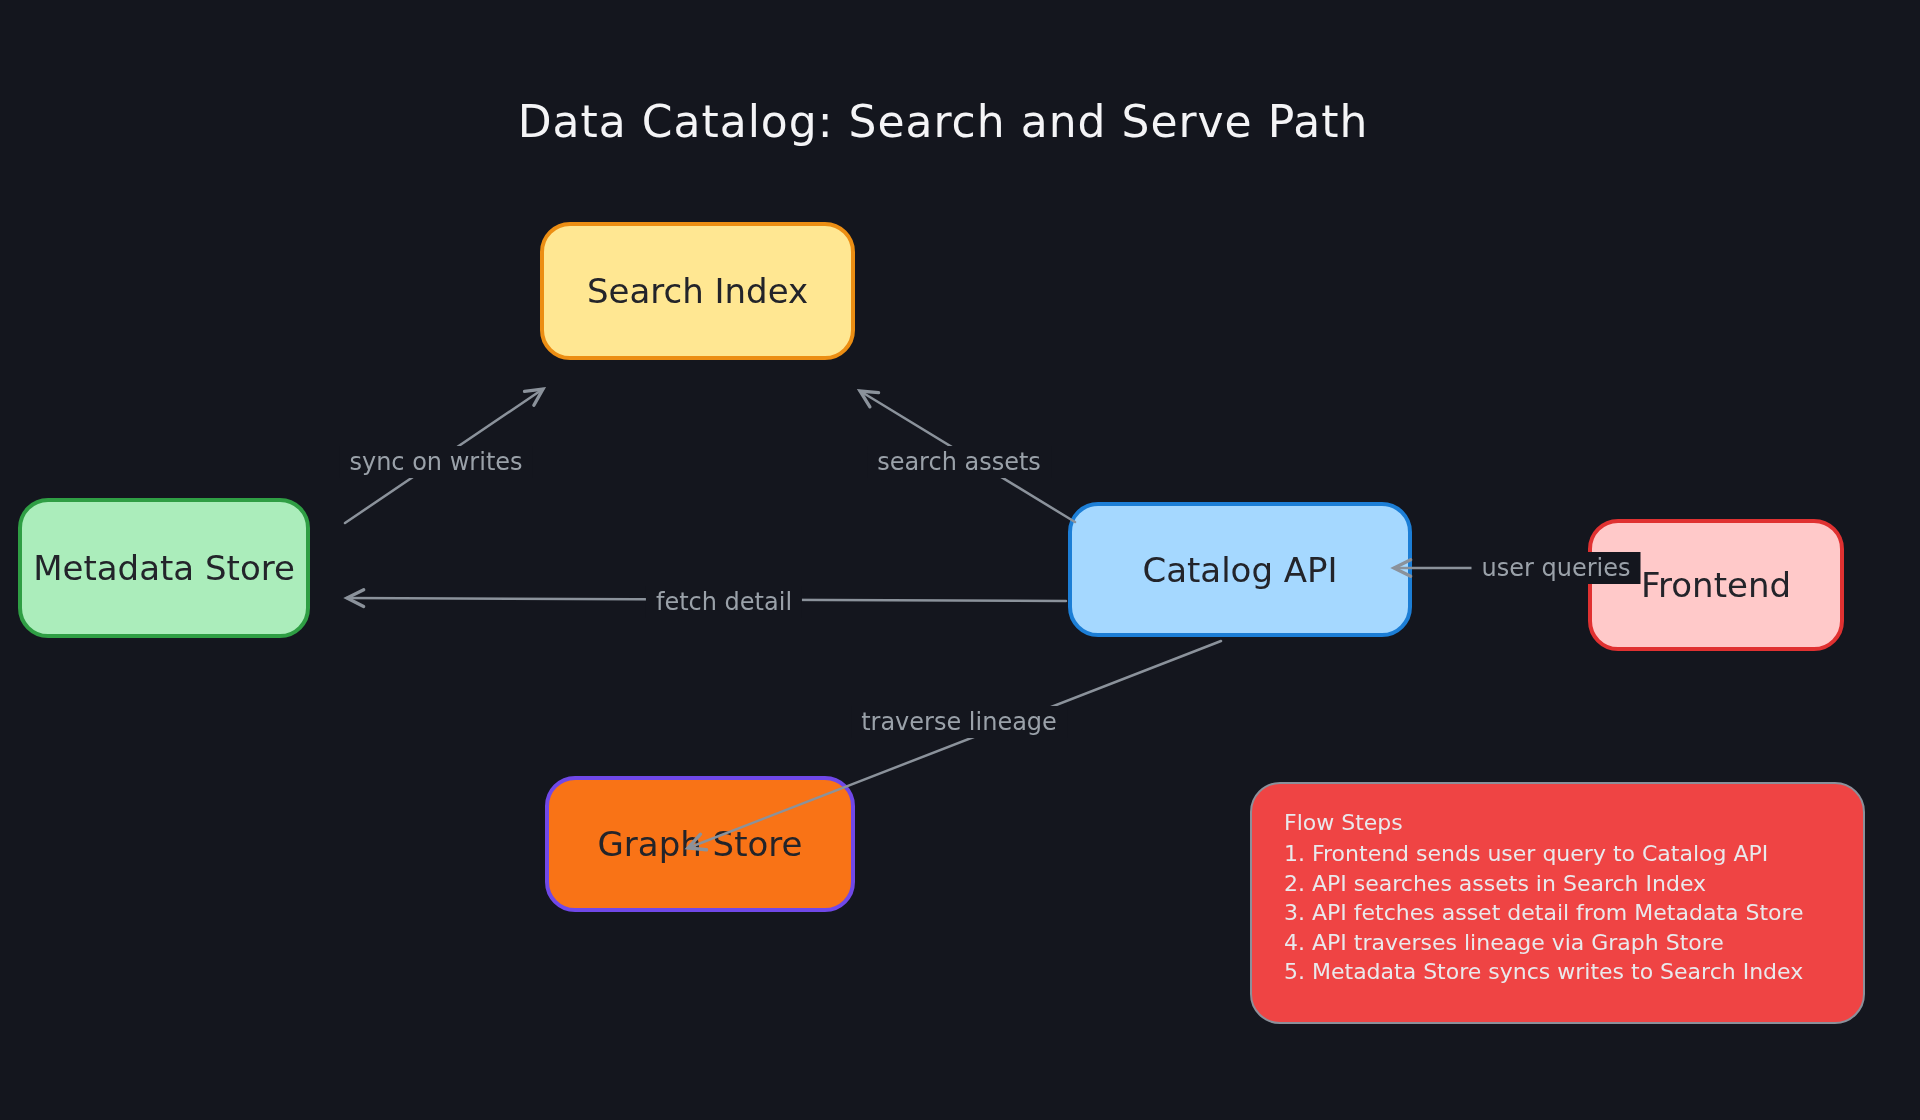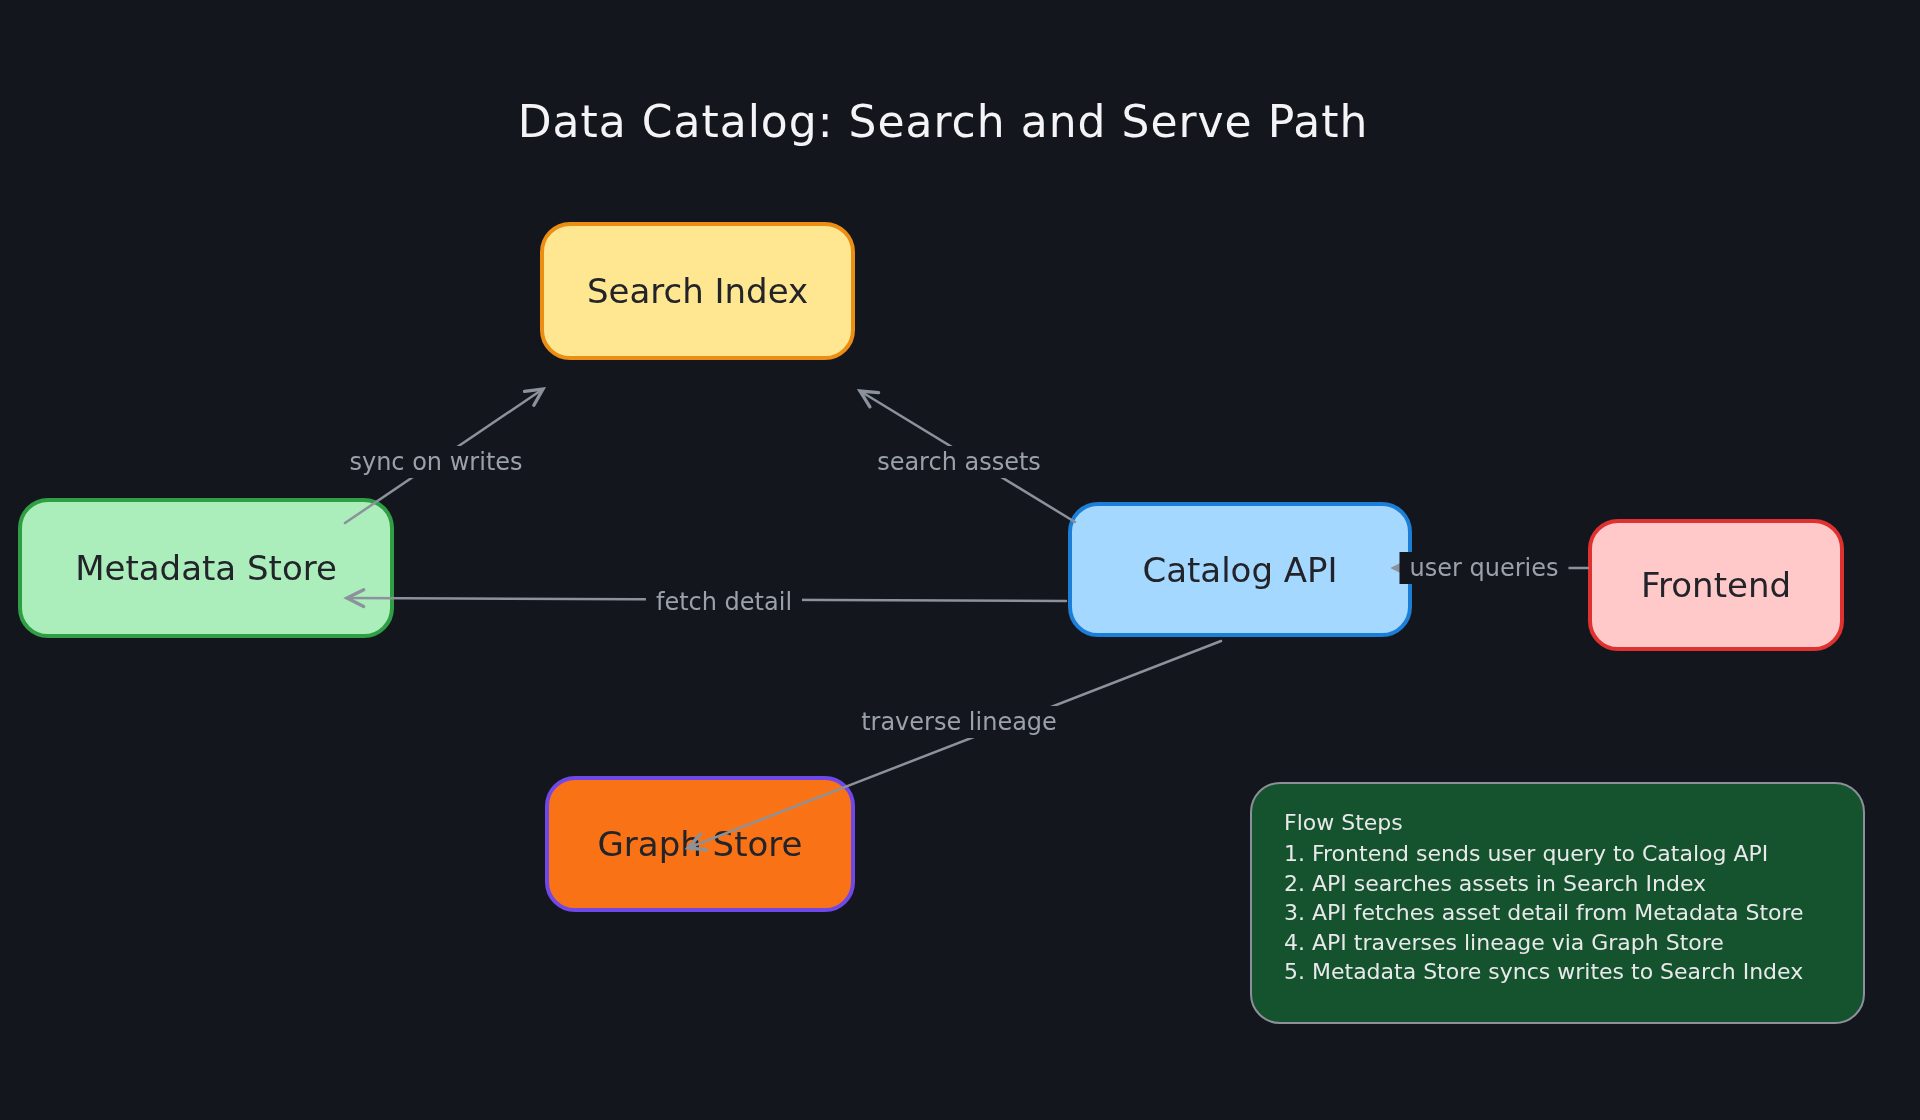--- a/index.html
+++ b/index.html
@@ -17,43 +17,43 @@
     position:absolute;left:943px;top:96px;transform:translateX(-50%);
     font-size:44px;color:#f4f4f6;white-space:nowrap;letter-spacing:1px;font-weight:500;
   }
 
   .node{
     position:absolute;display:flex;align-items:center;justify-content:center;
     border-radius:30px;border:4px solid;box-sizing:border-box;
     font-size:34px;color:#23242a;font-weight:500;white-space:nowrap;
   }
   .node-search-index{left:540px;top:222px;width:315px;height:138px;background:#ffe792;border-color:#ec8e13;}
-  .node-metadata-store{left:18px;top:498px;width:376px;height:140px;background:#abedbb;border-color:#2f9e44;}
+  .node-metadata-store{left:18px;top:498px;width:292px;height:140px;background:#abedbb;border-color:#2f9e44;}
   .node-catalog-api{left:1068px;top:502px;width:344px;height:135px;background:#a5d8ff;border-color:#1c7ed6;}
   .node-frontend{left:1588px;top:519px;width:256px;height:132px;background:#ffc9c9;border-color:#e03131;}
   .node-graph-store{left:545px;top:776px;width:310px;height:136px;background:#f97316;border-color:#7048e8;}
 
   .edges{position:absolute;left:0;top:0;width:1920px;height:1120px;pointer-events:none;}
   .edges line{stroke:#8b929b;stroke-width:2.5;stroke-linecap:round;}
 
   .edge-label{
     position:absolute;transform:translate(-50%,-50%);
     font-size:24px;color:#9aa1a9;background:#14161e;
     padding:2px 10px;white-space:nowrap;
   }
   .el-sync-on-write{left:436px;top:462px;}
   .el-search-assets{left:959px;top:462px;}
-  .el-user-queries{left:1484px;top:568px;}
+  .el-user-queries{left:1556px;top:568px;}
   .el-fetch-detail{left:724px;top:602px;}
   .el-traverse-lineage{left:959px;top:722px;}
 
   .note{
     position:absolute;left:1250px;top:782px;width:615px;height:242px;
     box-sizing:border-box;border:2px solid #8b909a;border-radius:30px;
-    background:#14532d;padding:24px 32px;color:#e9e9ec;
+    background:#ef4444;padding:24px 32px;color:#e9e9ec;
     font-size:22px;line-height:1.34;
   }
   .note-title{margin-bottom:2px;}
 </style>
 </head>
 <body>
 
 <div class="canvas">
 
   <div class="diagram-title">Data Catalog: Search and Serve Path</div>

